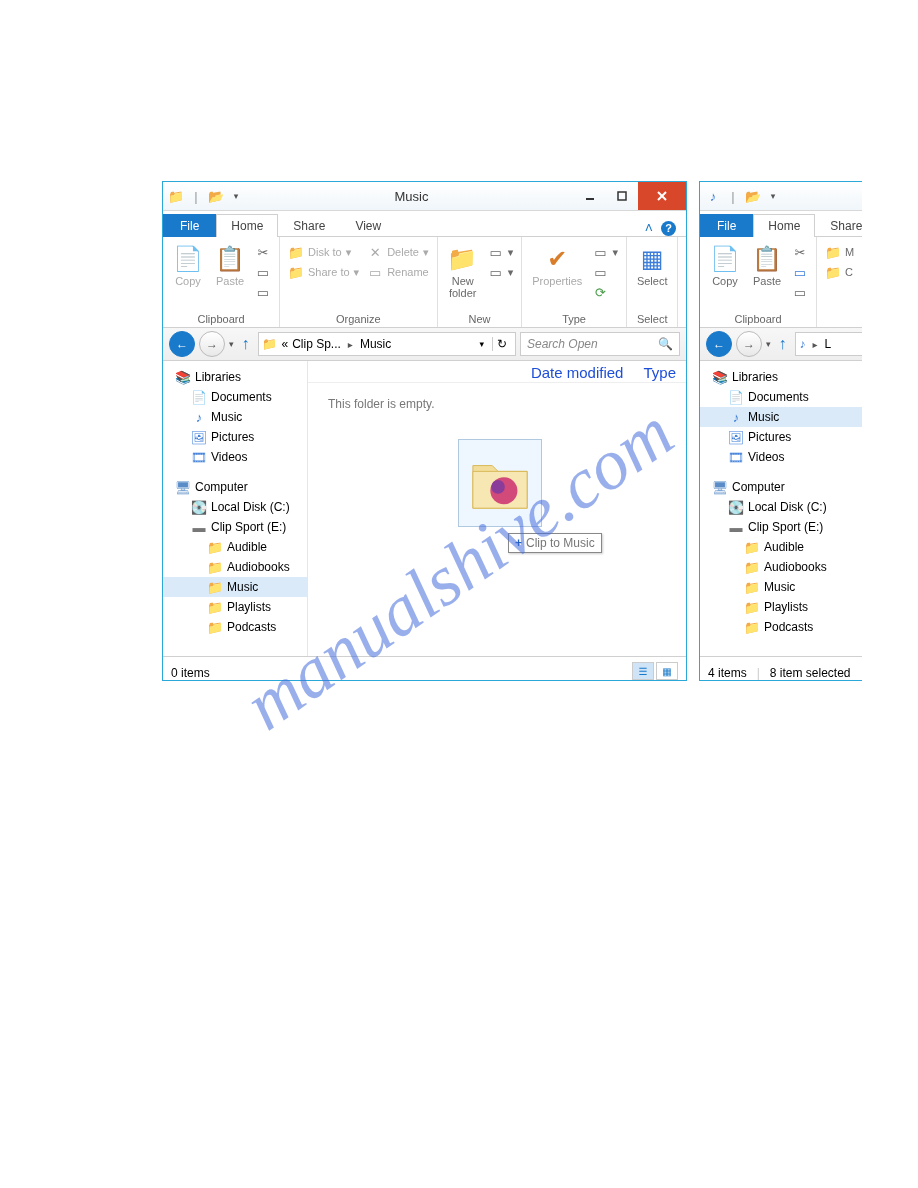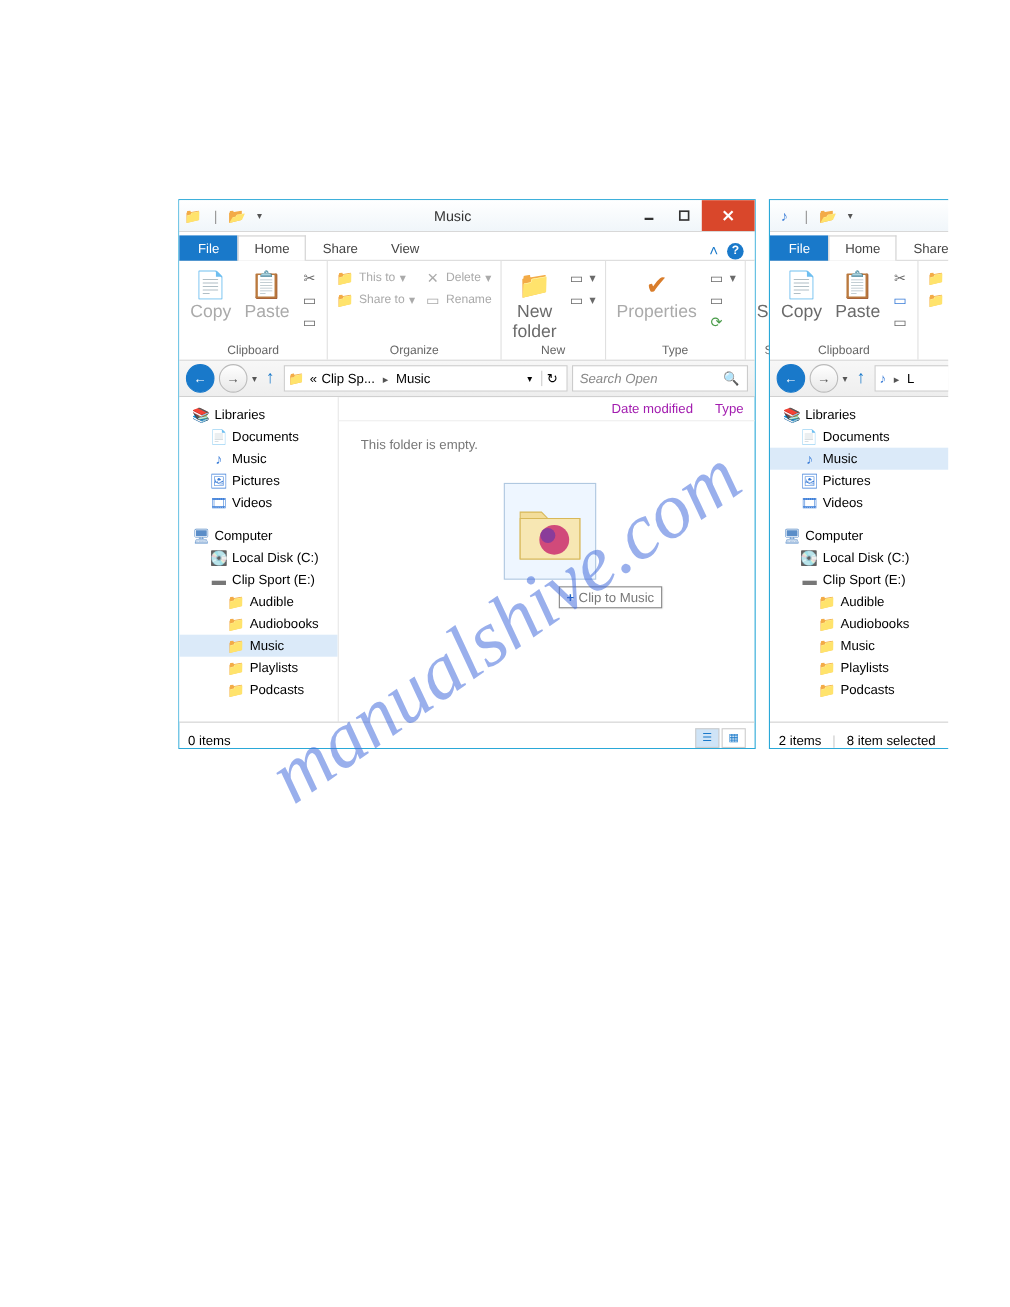--- a/index.html
+++ b/index.html
@@ -148,21 +148,21 @@
 .big-btn {
   display: flex;
   flex-direction: column;
   align-items: center;
   gap: 2px;
   padding: 2px 4px;
   color: #6a6a6a;
   min-width: 38px;
 }
 .big-btn .ico { width: 28px; height: 28px; display: flex; align-items: center; justify-content: center; font-size: 24px;}
-.big-btn .lbl { font-size: 16px; text-align: center; line-height: 1.1; }
+.big-btn .lbl { font-size: 11px; text-align: center; line-height: 1.1; }
 .small-stack { display: flex; flex-direction: column; gap: 2px; }
 .small-btn {
   display: flex; align-items: center; gap: 4px;
   font-size: 11px; color: #6a6a6a; padding: 1px 2px;
   white-space: nowrap;
 }
 .small-btn .si { width: 16px; height: 16px; display: inline-flex; align-items: center; justify-content: center; font-size: 13px;}
 .disabled { color: #aaa; }
 
 
@@ -235,22 +235,22 @@
 .nav-spacer { height: 10px; }
 .content {
   flex: 1;
   display: flex;
   flex-direction: column;
   position: relative;
 }
 .cols {
   height: 22px;
   display: flex;
-  font-size: 12px;
-  color: #a21caf;
+  font-size: 15px;
+  color: #1d4ed8;
   border-bottom: 1px solid #eee;
 }
 .col { padding: 3px 10px; }
 .col.name { flex: 1; }
 .content-body {
   flex: 1;
   position: relative;
   color: #777;
   font-size: 12px;
 }
@@ -362,21 +362,21 @@
           <div class="small-btn">
                 <span class="si">▭</span>
               </div>
         </div>
       </div>
       <div class="rgroup-label">Clipboard</div>
     </div>
     <div class="rgroup">
       <div class="rgroup-body">
         <div class="small-stack">
-          <div class="small-btn disabled"><span class="si folder-glyph">📁</span><span>This to</span> ▾</div>
+          <div class="small-btn disabled"><span class="si folder-glyph">📁</span><span>Disk to</span> ▾</div>
           <div class="small-btn disabled"><span class="si folder-glyph">📁</span><span>Share to</span> ▾</div>
         </div>
         <div class="small-stack">
           <div class="small-btn disabled"><span class="si">✕</span><span>Delete</span> ▾</div>
           <div class="small-btn disabled">
                 <span class="si">▭</span>
                 <span>Rename</span>
               </div>
         </div>
       </div>
@@ -653,19 +653,19 @@
             <span>Playlists</span>
           </div>
       <div class="nav-item sub2">
             <span class="ni folder-i">📁</span>
             <span>Podcasts</span>
           </div>
     </div>
   </div>
 
   <div class="status">
-    <span>2 items</span>
+    <span>4 items</span>
     <span style="color:#ccc">|</span>
     <span>8 item selected</span>
   </div>
 </div>
 
 </div>
 
 </body></html>

